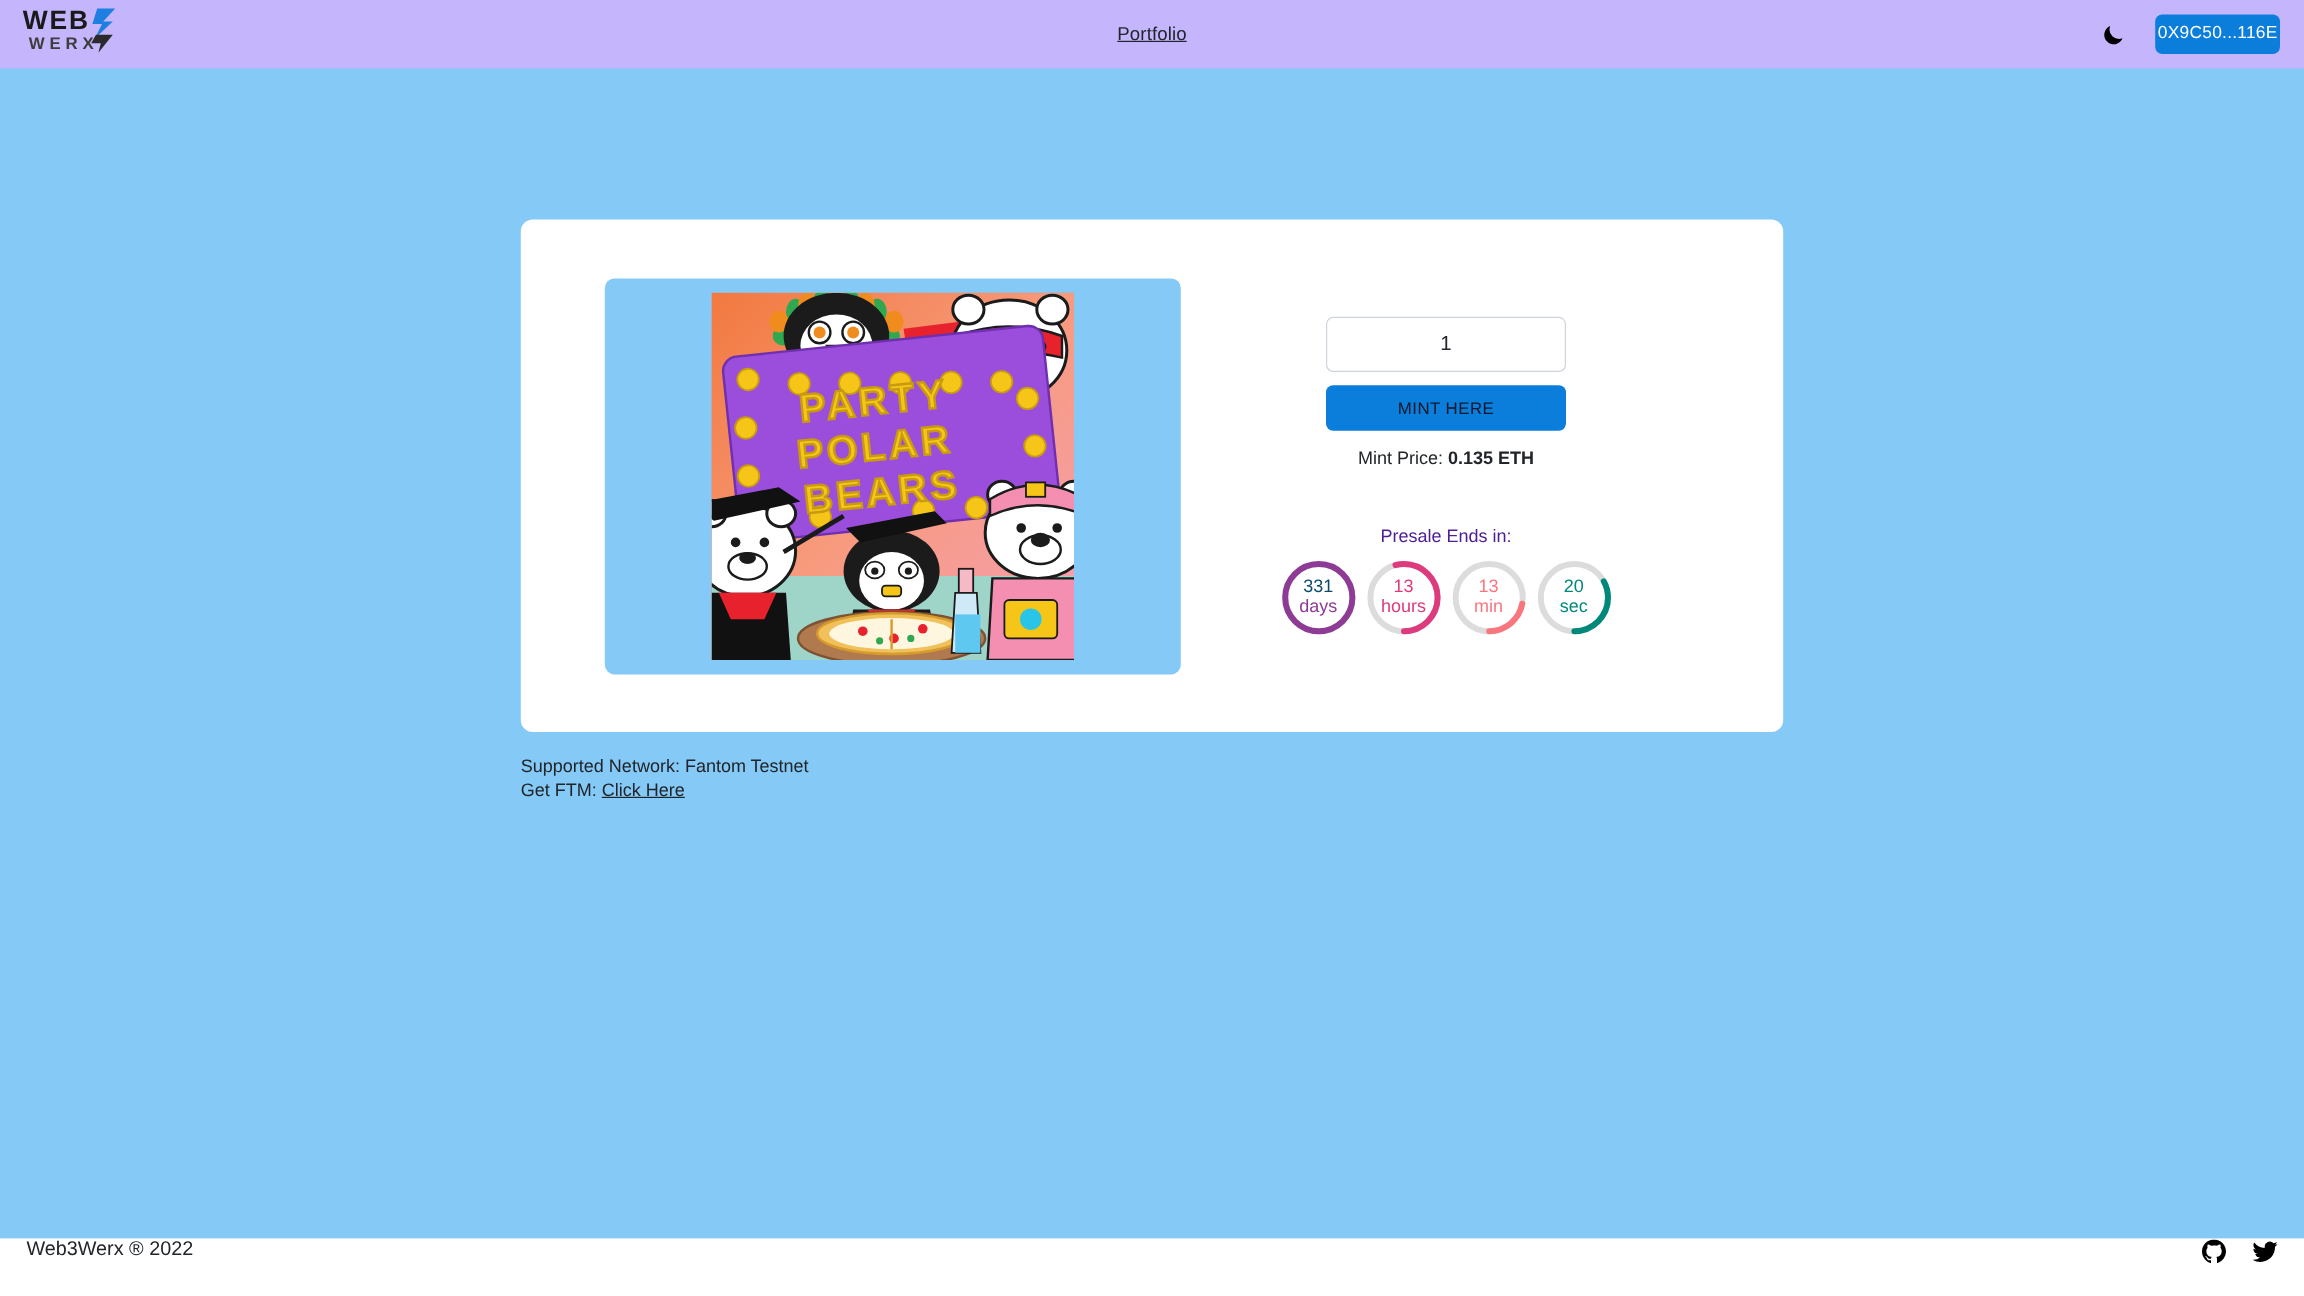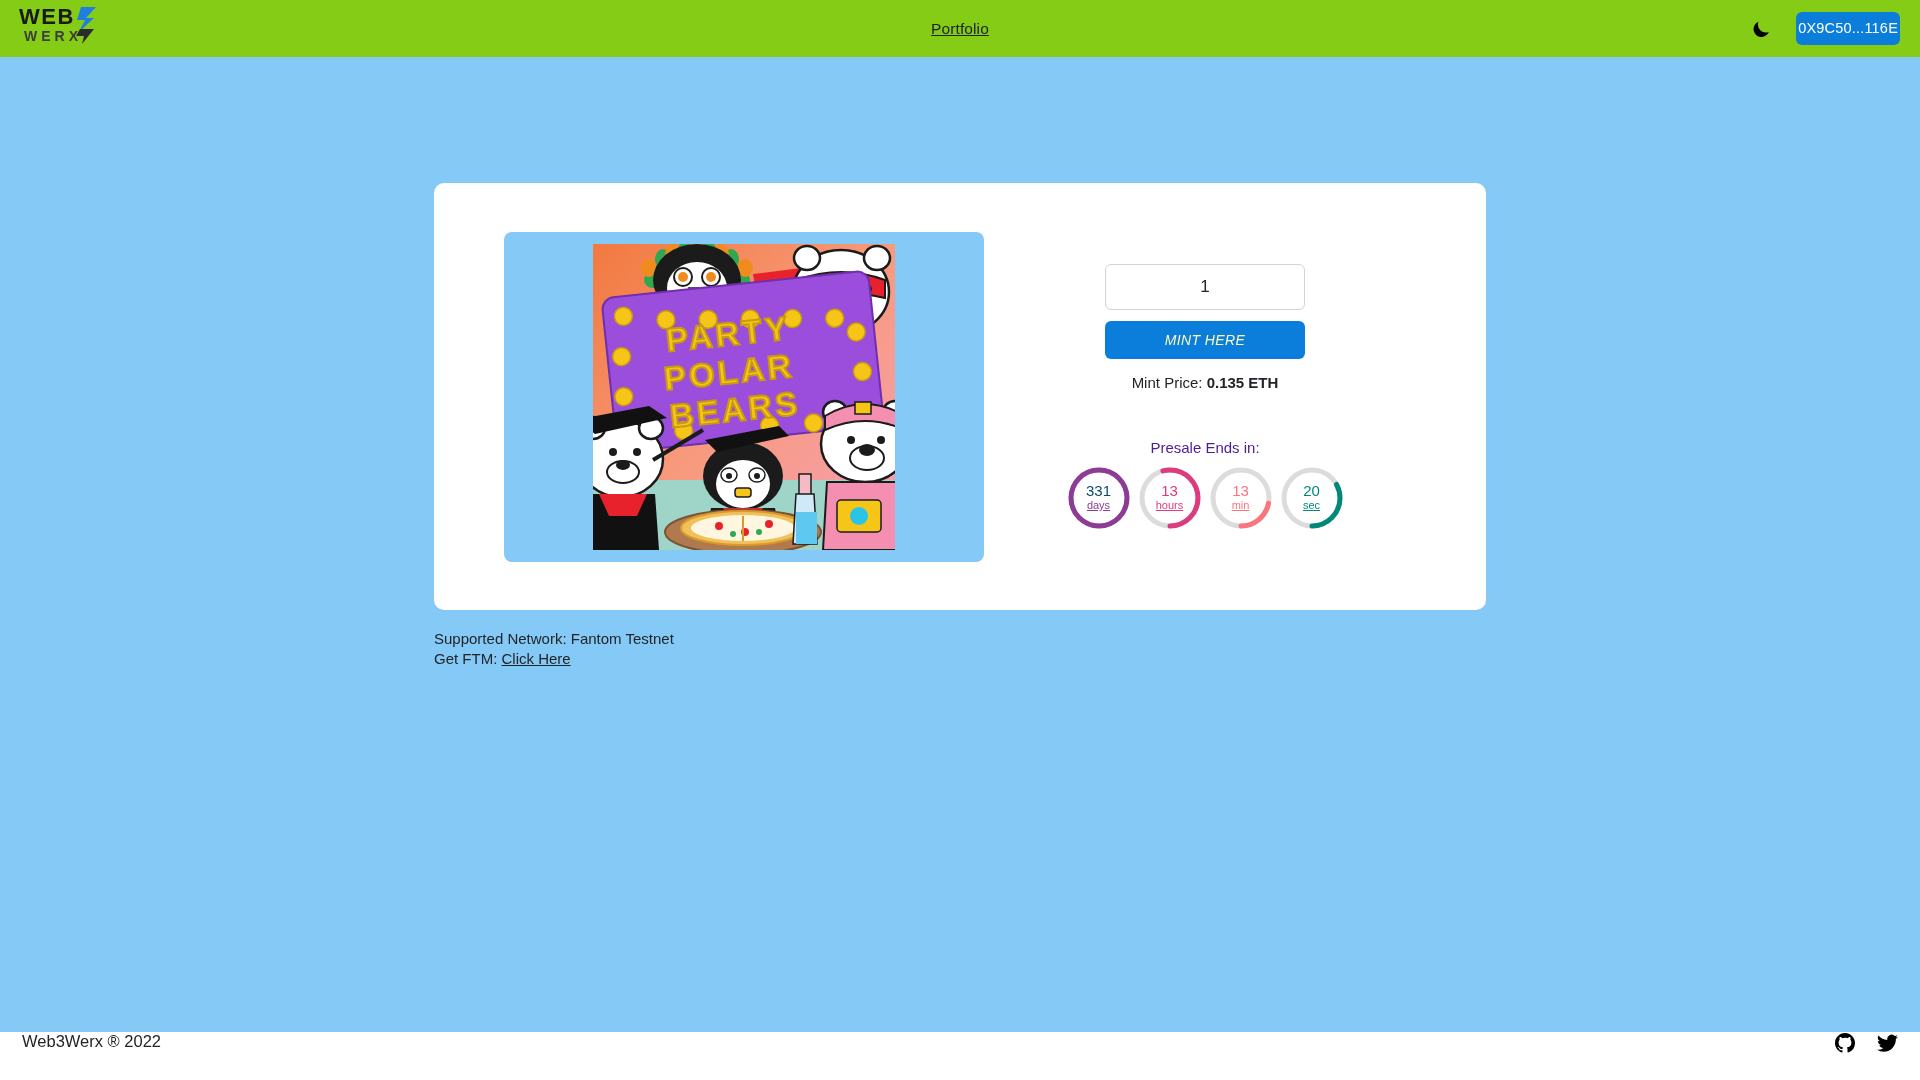--- a/index.html
+++ b/index.html
@@ -12,21 +12,21 @@
   }
   body {
     background: #85c9f7;
     display: flex;
     flex-direction: column;
   }
 
   
   .navbar {
     height: 57px;
-    background: #84cc16;
+    background: #c4b5fd;
     display: flex;
     align-items: center;
     position: relative;
     flex: 0 0 auto;
     z-index: 10;
   }
   .brand {
     position: absolute;
     left: 18px;
     top: 3px;
@@ -133,28 +133,27 @@
     font-family: "Liberation Sans", sans-serif;
     color: #212529;
     background: #fff;
     outline: none;
   }
   .mint-btn {
     margin-top: 11px;
     width: 200px;
     height: 38px;
     background: #0b7dda;
-    color: #fef9c3;
+    color: #0f172a;
     border: none;
     border-radius: 6px;
     font-size: 14px;
     letter-spacing: .4px;
     font-family: "Liberation Sans", sans-serif;
     cursor: pointer;
-    font-style: italic;
   }
   .mint-price {
     margin-top: 15px;
     font-size: 15px;
     color: #212529;
   }
   .mint-price b { font-weight: bold; }
 
   .presale-label {
     margin-top: 48px;
@@ -180,25 +179,24 @@
     left: 0; top: 0;
     transform: rotate(-90deg) scaleX(-1);
   }
   .ring-val {
     font-size: 15px;
     line-height: 1.05;
     position: relative;
     z-index: 2;
   }
   .ring-unit {
-    font-size: 11px;
+    font-size: 15px;
     line-height: 1.15;
     position: relative;
     z-index: 2;
-    text-decoration: underline;
   }
 
   .net-info {
     position: absolute;
     left: 434px;
     top: 572px;
     font-size: 15px;
     color: #212529;
     line-height: 1.32;
   }

